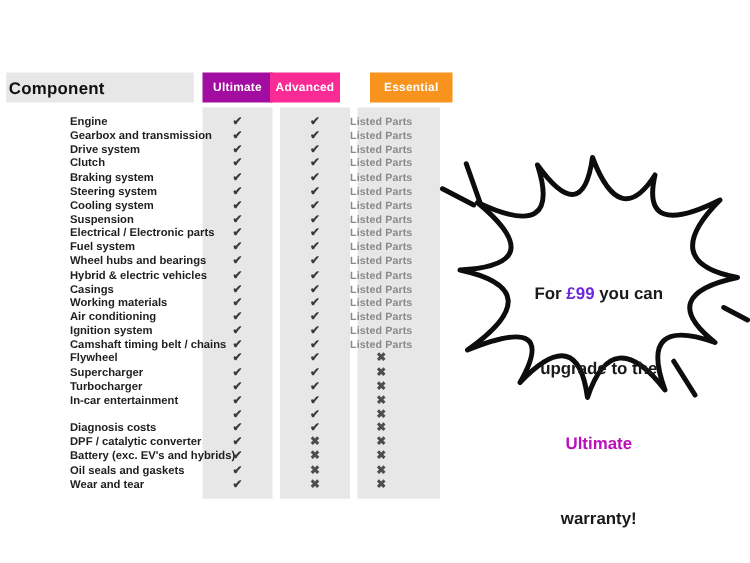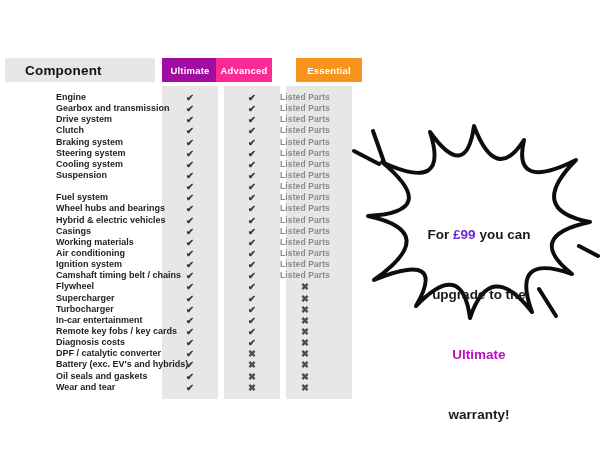--- a/index.html
+++ b/index.html
@@ -4,21 +4,21 @@
 <style>
   html,body { margin:0; padding:0; background:#fff; }
   .stage {
     position:relative; width:600px; height:450px; background:#ffffff;
     font-family:"Liberation Sans", sans-serif; overflow:hidden;
   }
   
   .comp-hdr {
     position:absolute; left:5px; top:58px; width:150px; height:24px;
     background:#E7E7E7; display:flex; align-items:center;
-    padding-left:20px; box-sizing:border-box;
+    padding-left:2px; box-sizing:border-box;
     font-size:13.5px; font-weight:bold; color:#111; letter-spacing:.2px;
   }
   .plan-hdr {
     position:absolute; top:58px; height:24px;
     display:flex; align-items:center; justify-content:center;
     color:#ffffff; font-weight:bold; font-size:9.5px; letter-spacing:.2px;
   }
   .ph1 { left:162px; width:56px; }
   .ph2 { left:216px; width:56px; }
   .ph3 { left:286px; width:66px;margin-left:10px; }
@@ -118,20 +118,21 @@
     </div>
 
     <div class="row">
       <span class="cname">Suspension</span>
       <span class="cell c1 check">✔</span>
       <span class="cell c2 check">✔</span>
       <span class="cell c3 listed">Listed Parts</span>
     </div>
 
     <div class="row">
+      <span class="cname">Electrical / Electronic parts</span>
       <span class="cell c1 check">✔</span>
       <span class="cell c2 check">✔</span>
       <span class="cell c3 listed">Listed Parts</span>
     </div>
 
     <div class="row">
       <span class="cname">Fuel system</span>
       <span class="cell c1 check">✔</span>
       <span class="cell c2 check">✔</span>
       <span class="cell c3 listed">Listed Parts</span>
@@ -208,21 +209,20 @@
     </div>
 
     <div class="row">
       <span class="cname">In-car entertainment</span>
       <span class="cell c1 check">✔</span>
       <span class="cell c2 check">✔</span>
       <span class="cell c3 cross">✖</span>
     </div>
 
     <div class="row">
-      <span class="cname">Remote key fobs / key cards</span>
       <span class="cell c1 check">✔</span>
       <span class="cell c2 check">✔</span>
       <span class="cell c3 cross">✖</span>
     </div>
 
     <div class="row">
       <span class="cname">Diagnosis costs</span>
       <span class="cell c1 check">✔</span>
       <span class="cell c2 check">✔</span>
       <span class="cell c3 cross">✖</span>

